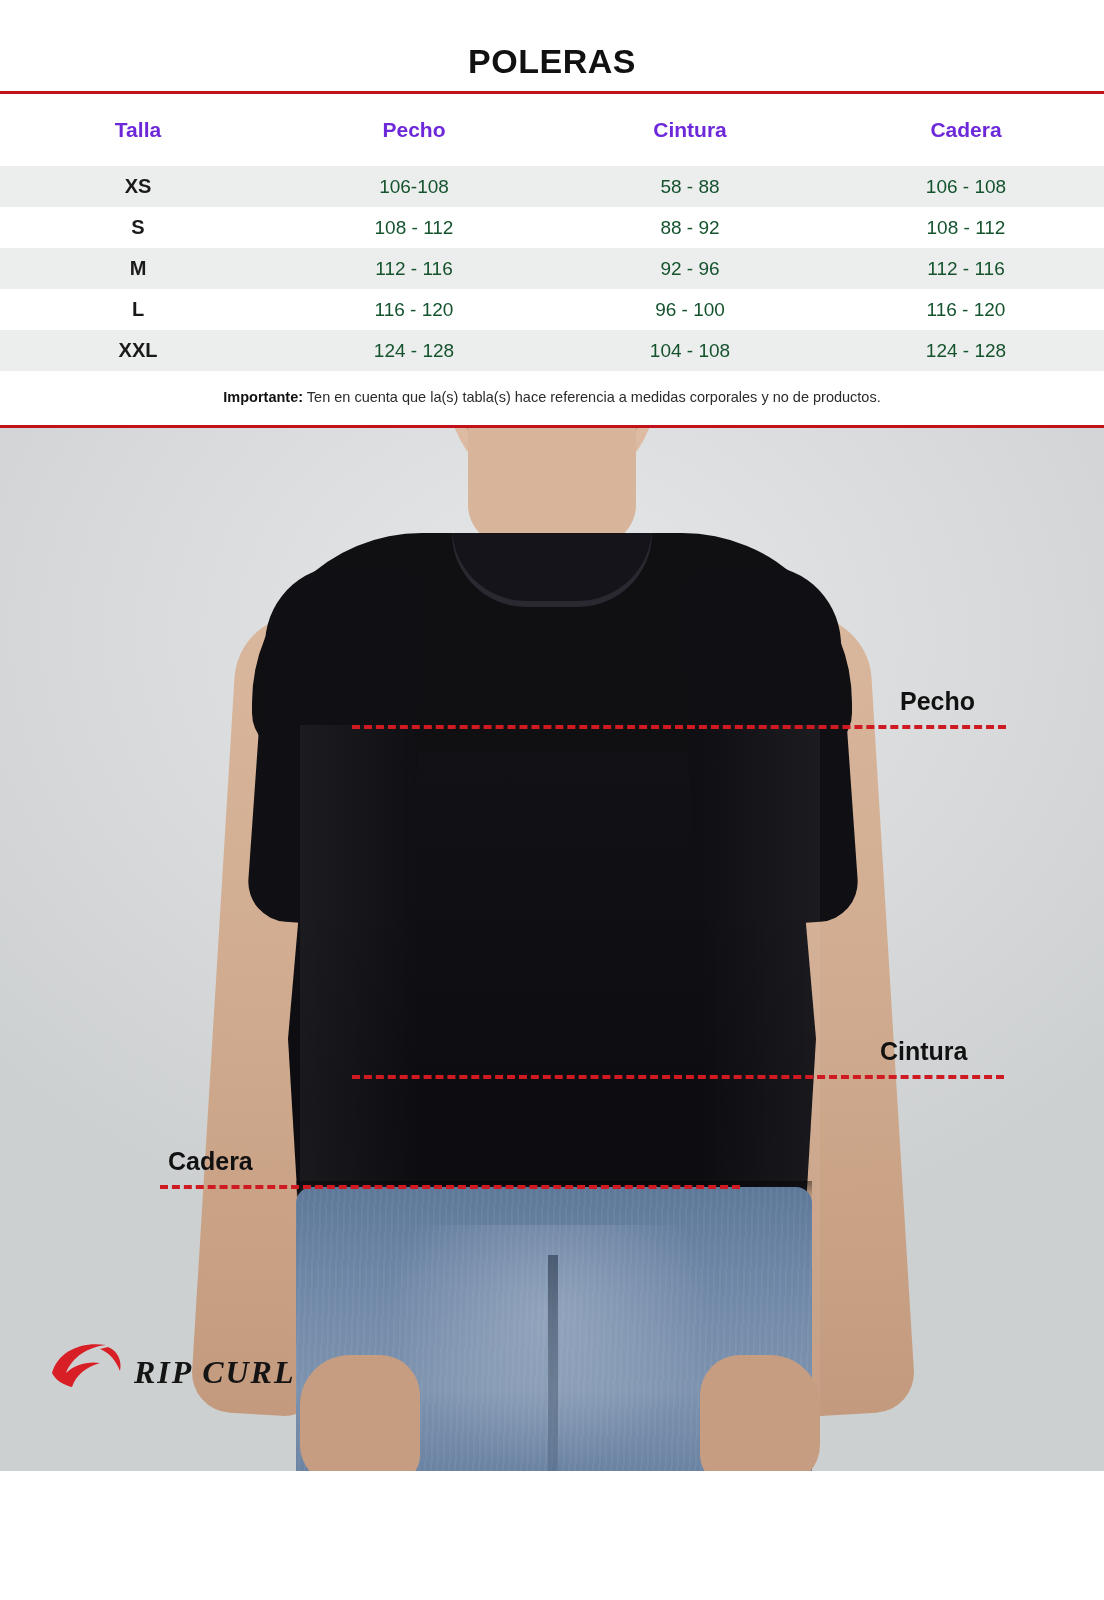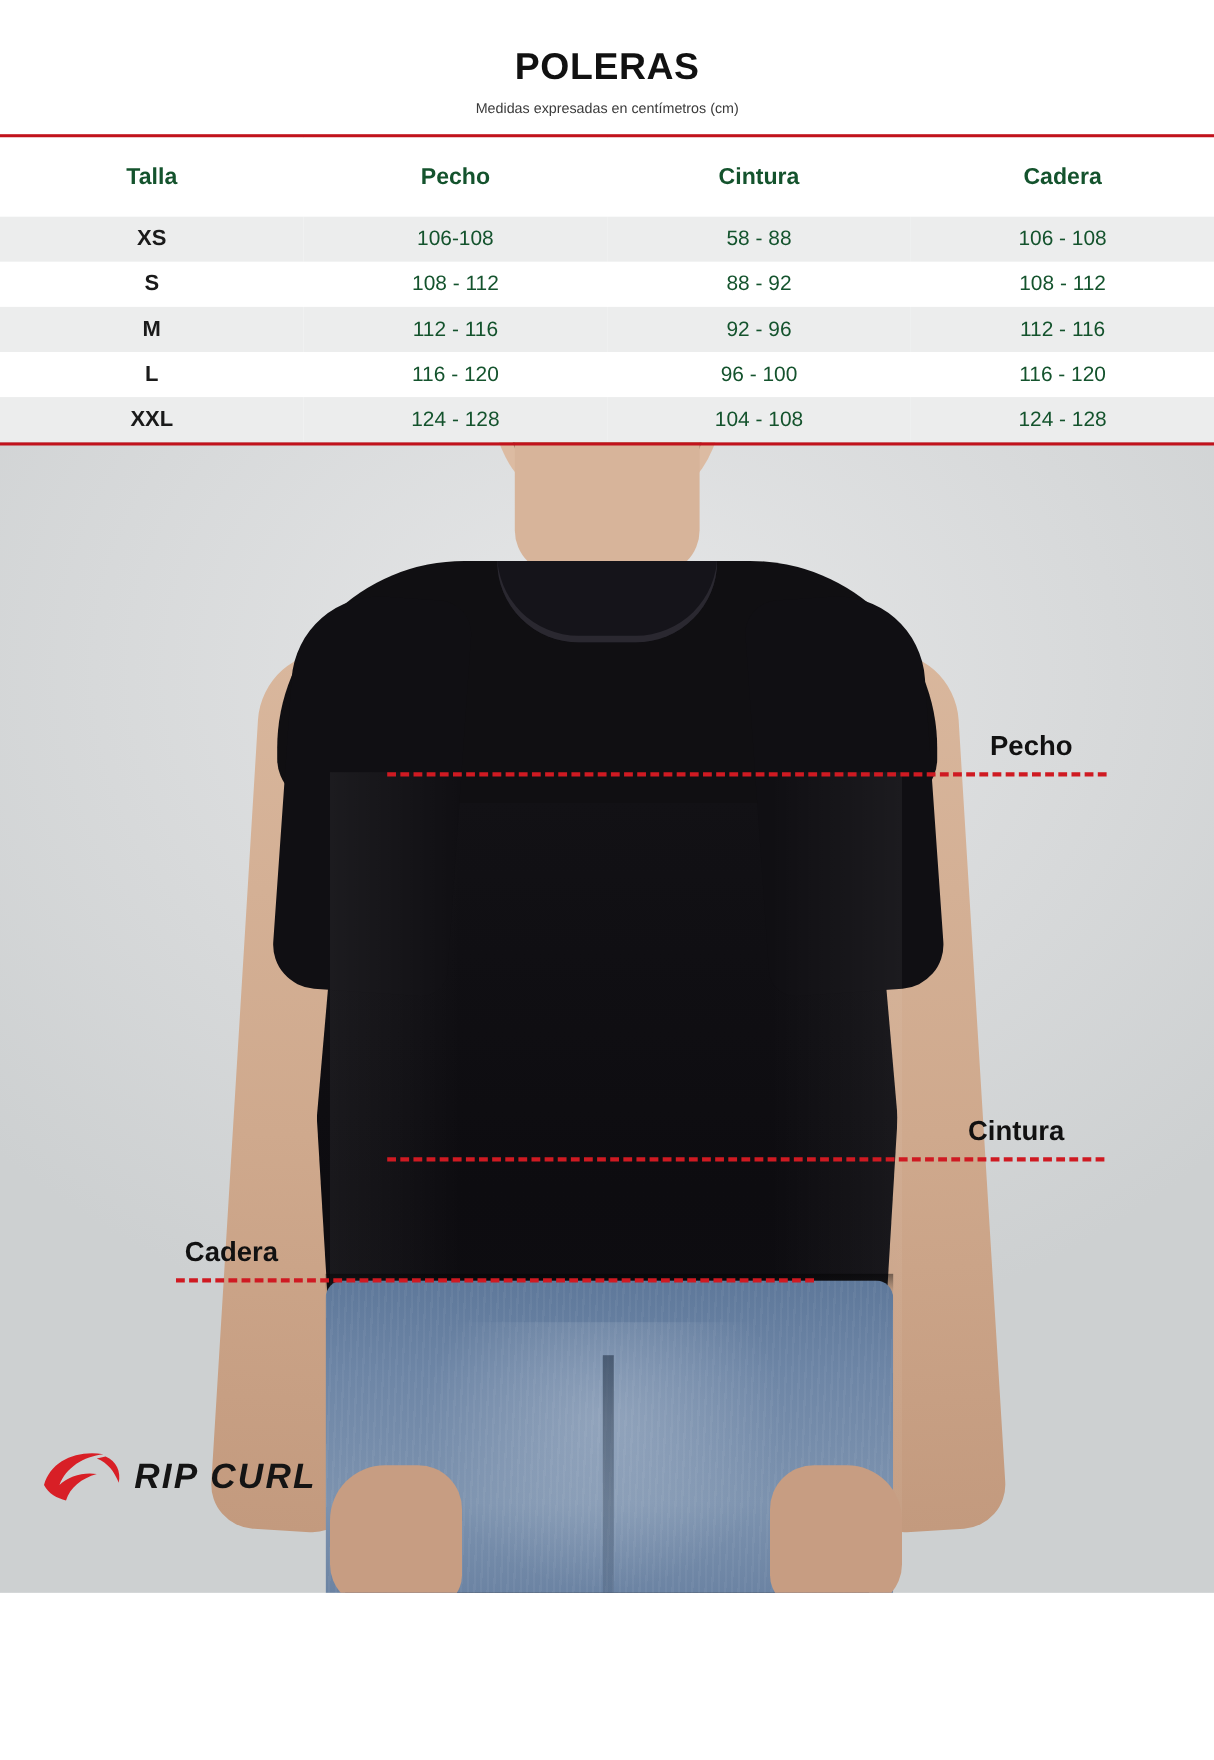--- a/index.html
+++ b/index.html
@@ -52,21 +52,21 @@
   table.size-table td {
     text-align: center;
     font-size: 19px;
     padding: 0;
     height: 41px;
     vertical-align: middle;
   }
   table.size-table thead th {
     font-size: 21px;
     font-weight: bold;
-    color: #14532d;
+    color: #6d28d9;
     height: 72px;
     background: #ffffff;
   }
   table.size-table tbody tr:nth-child(odd) {
     background: #eceded;
   }
   table.size-table tbody tr:nth-child(even) {
     background: #ffffff;
   }
   table.size-table tbody td.size-cell {
@@ -260,41 +260,41 @@
   #line-pecho   { left: 352px; top: 300px;  width: 654px; }
   #label-pecho  { left: 900px; top: 262px; }
   #line-cintura { left: 352px; top: 650px;  width: 652px; }
   #label-cintura{ left: 880px; top: 612px; }
   #line-cadera  { left: 160px; top: 760px;  width: 580px; }
   #label-cadera { left: 168px; top: 722px; }
 
   
   .logo {
     position: absolute;
-    left: 36px; bottom: 80px;
+    left: 48px; bottom: 80px;
     display: flex;
-    align-items: center;
+    align-items: flex-end;
     z-index: 25;
+    font-family: Liberation Serif, serif;
   }
   .logo-mark { margin-right: 10px; display: block; }
   .logo-text {
     font-size: 32px;
     font-weight: bold;
     font-style: italic;
     letter-spacing: 2px;
     color: #141414;
   }
 </style>
 </head>
 <body>
 
 <div class="sheet">
 
   <h1 class="title">POLERAS</h1>
-  <div class="subtitle">Medidas expresadas en centímetros (cm)</div>
 
   <div class="rule"></div>
 
   <table class="size-table">
     <thead>
       <tr>
         <th>Talla</th>
         <th>Pecho</th>
         <th>Cintura</th>
         <th>Cadera</th>
@@ -327,20 +327,23 @@
       </tr>
       <tr>
         <td class="size-cell">XXL</td>
         <td class="meas-cell">124 - 128</td>
         <td class="meas-cell">104 - 108</td>
         <td class="meas-cell">124 - 128</td>
       </tr>
     </tbody>
   </table>
 
+  <div class="note">
+    <b>Importante:</b><span> Ten en cuenta que la(s) tabla(s) hace referencia a medidas corporales y no de productos.</span>
+  </div>
 </div>
 
 <div class="photo">
   <div class="photo-topline"></div>
   <div class="photo-bg"></div>
 
   <div class="model">
     <div class="chin"></div>
     <div class="beard"></div>
     <div class="lip"></div>

